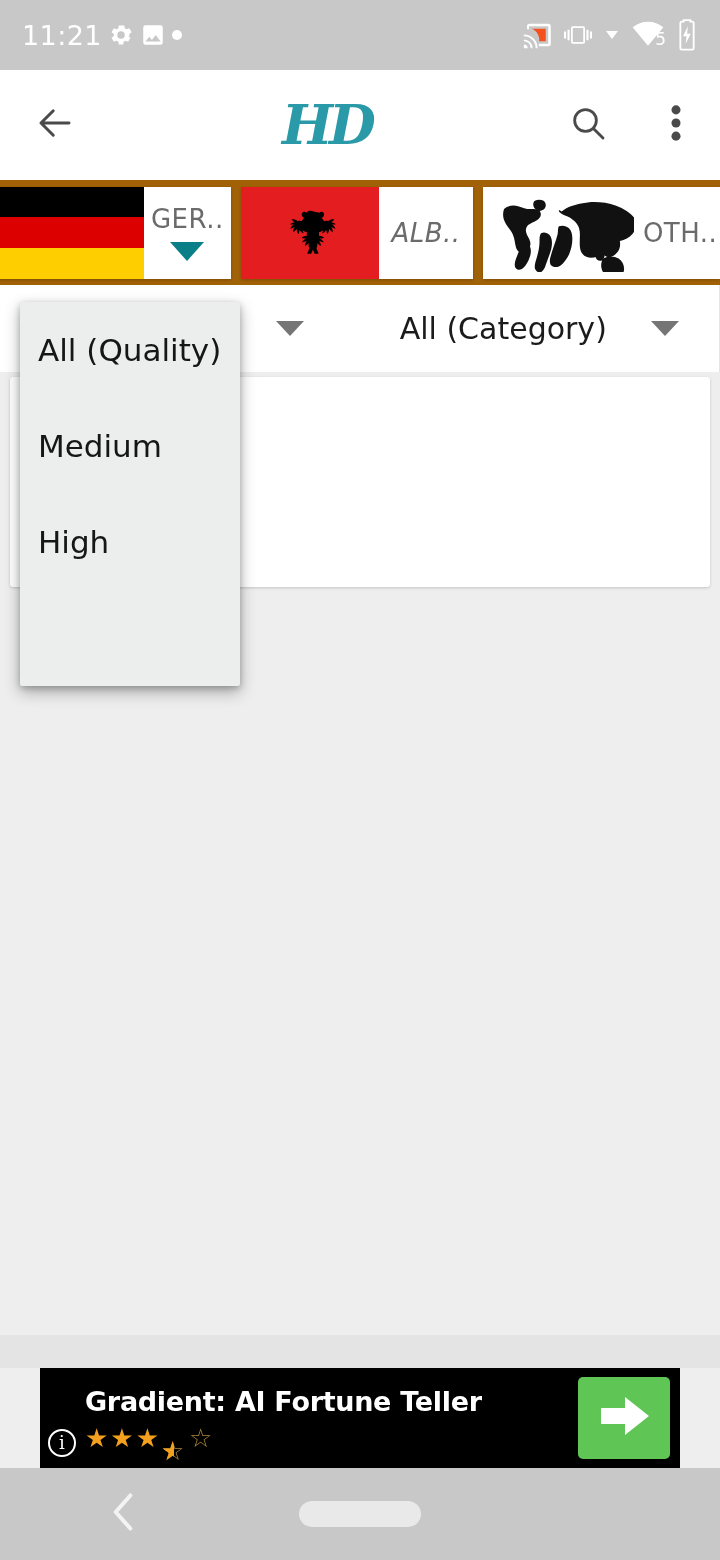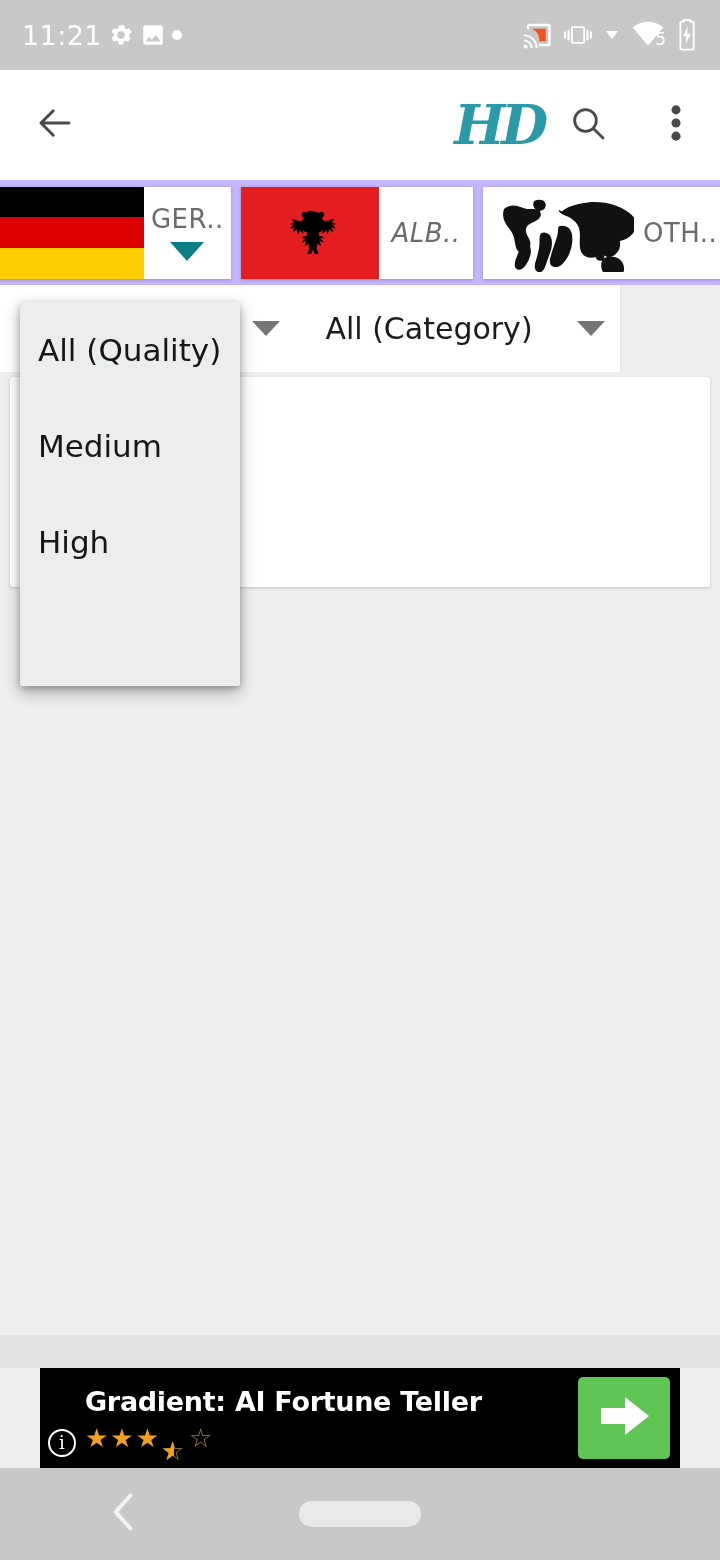--- a/index.html
+++ b/index.html
@@ -23,31 +23,31 @@
   .status-clock { color: #ffffff; font-size: 27px; letter-spacing: .4px; }
   .sicon { display: inline-flex; align-items: center; justify-content: center; }
 
   
   .app-bar {
     position: absolute; top: 70px; left: 0; width: 720px; height: 110px;
     background: #ffffff;
     display: flex; align-items: center;
   }
   .appbar-back { width: 110px; display: flex; align-items: center; justify-content: center; }
-  .appbar-logo { flex: 1; display: flex; align-items: center; justify-content: flex-end; }
+  .appbar-logo { flex: 1; display: flex; align-items: center; justify-content: center; }
   .logo-text {
     color: #2b9aa8; font-size: 54px; font-weight: bold; font-style: italic;
     font-family: "DejaVu Serif", serif; letter-spacing: -4px;
   }
   .appbar-action { width: 88px; display: flex; align-items: center; justify-content: center; }
 
   
   .tabs-strip {
     position: absolute; top: 180px; left: 0; width: 720px; height: 105px;
-    background: #c4b5fd;
+    background: #a16207;
     display: flex; align-items: center;
   }
   .tab-card {
     height: 92px; background: #ffffff; display: flex; align-items: stretch;
     box-shadow: 0 1px 3px rgba(0,0,0,.22);
     overflow: hidden; position: relative;
   }
   .tab-ger { width: 236px; margin-left: -2px; }
   .tab-alb { width: 236px; margin-left: 10px; font-style: italic; }
   .tab-oth { width: 240px; margin-left: 10px; padding-left: 11px; }
@@ -67,21 +67,21 @@
   }
   .tab-label { color: #6b6b6b; font-size: 26px; letter-spacing: .5px; }
   .tab-indicator {
     width: 0; height: 0; margin-top: 8px;
     border-left: 17px solid transparent; border-right: 17px solid transparent;
     border-top: 19px solid #0b7f88;
   }
 
   
   .filter-bar {
-    position: absolute; top: 285px; left: 0; width: 620px; height: 87px;
+    position: absolute; top: 285px; left: 0; width: 719px; height: 87px;
     background: #ffffff; display: flex; align-items: flex-end;
     box-shadow: 0 1px 2px rgba(0,0,0,.13);
   }
   .filter-cell {
     flex: 1; height: 100%;
     display: flex; align-items: center; justify-content: center; gap: 44px;
     position: relative;
   }
   .filter-text { font-size: 30px; color: #1b1b1b; }
   .caret {

